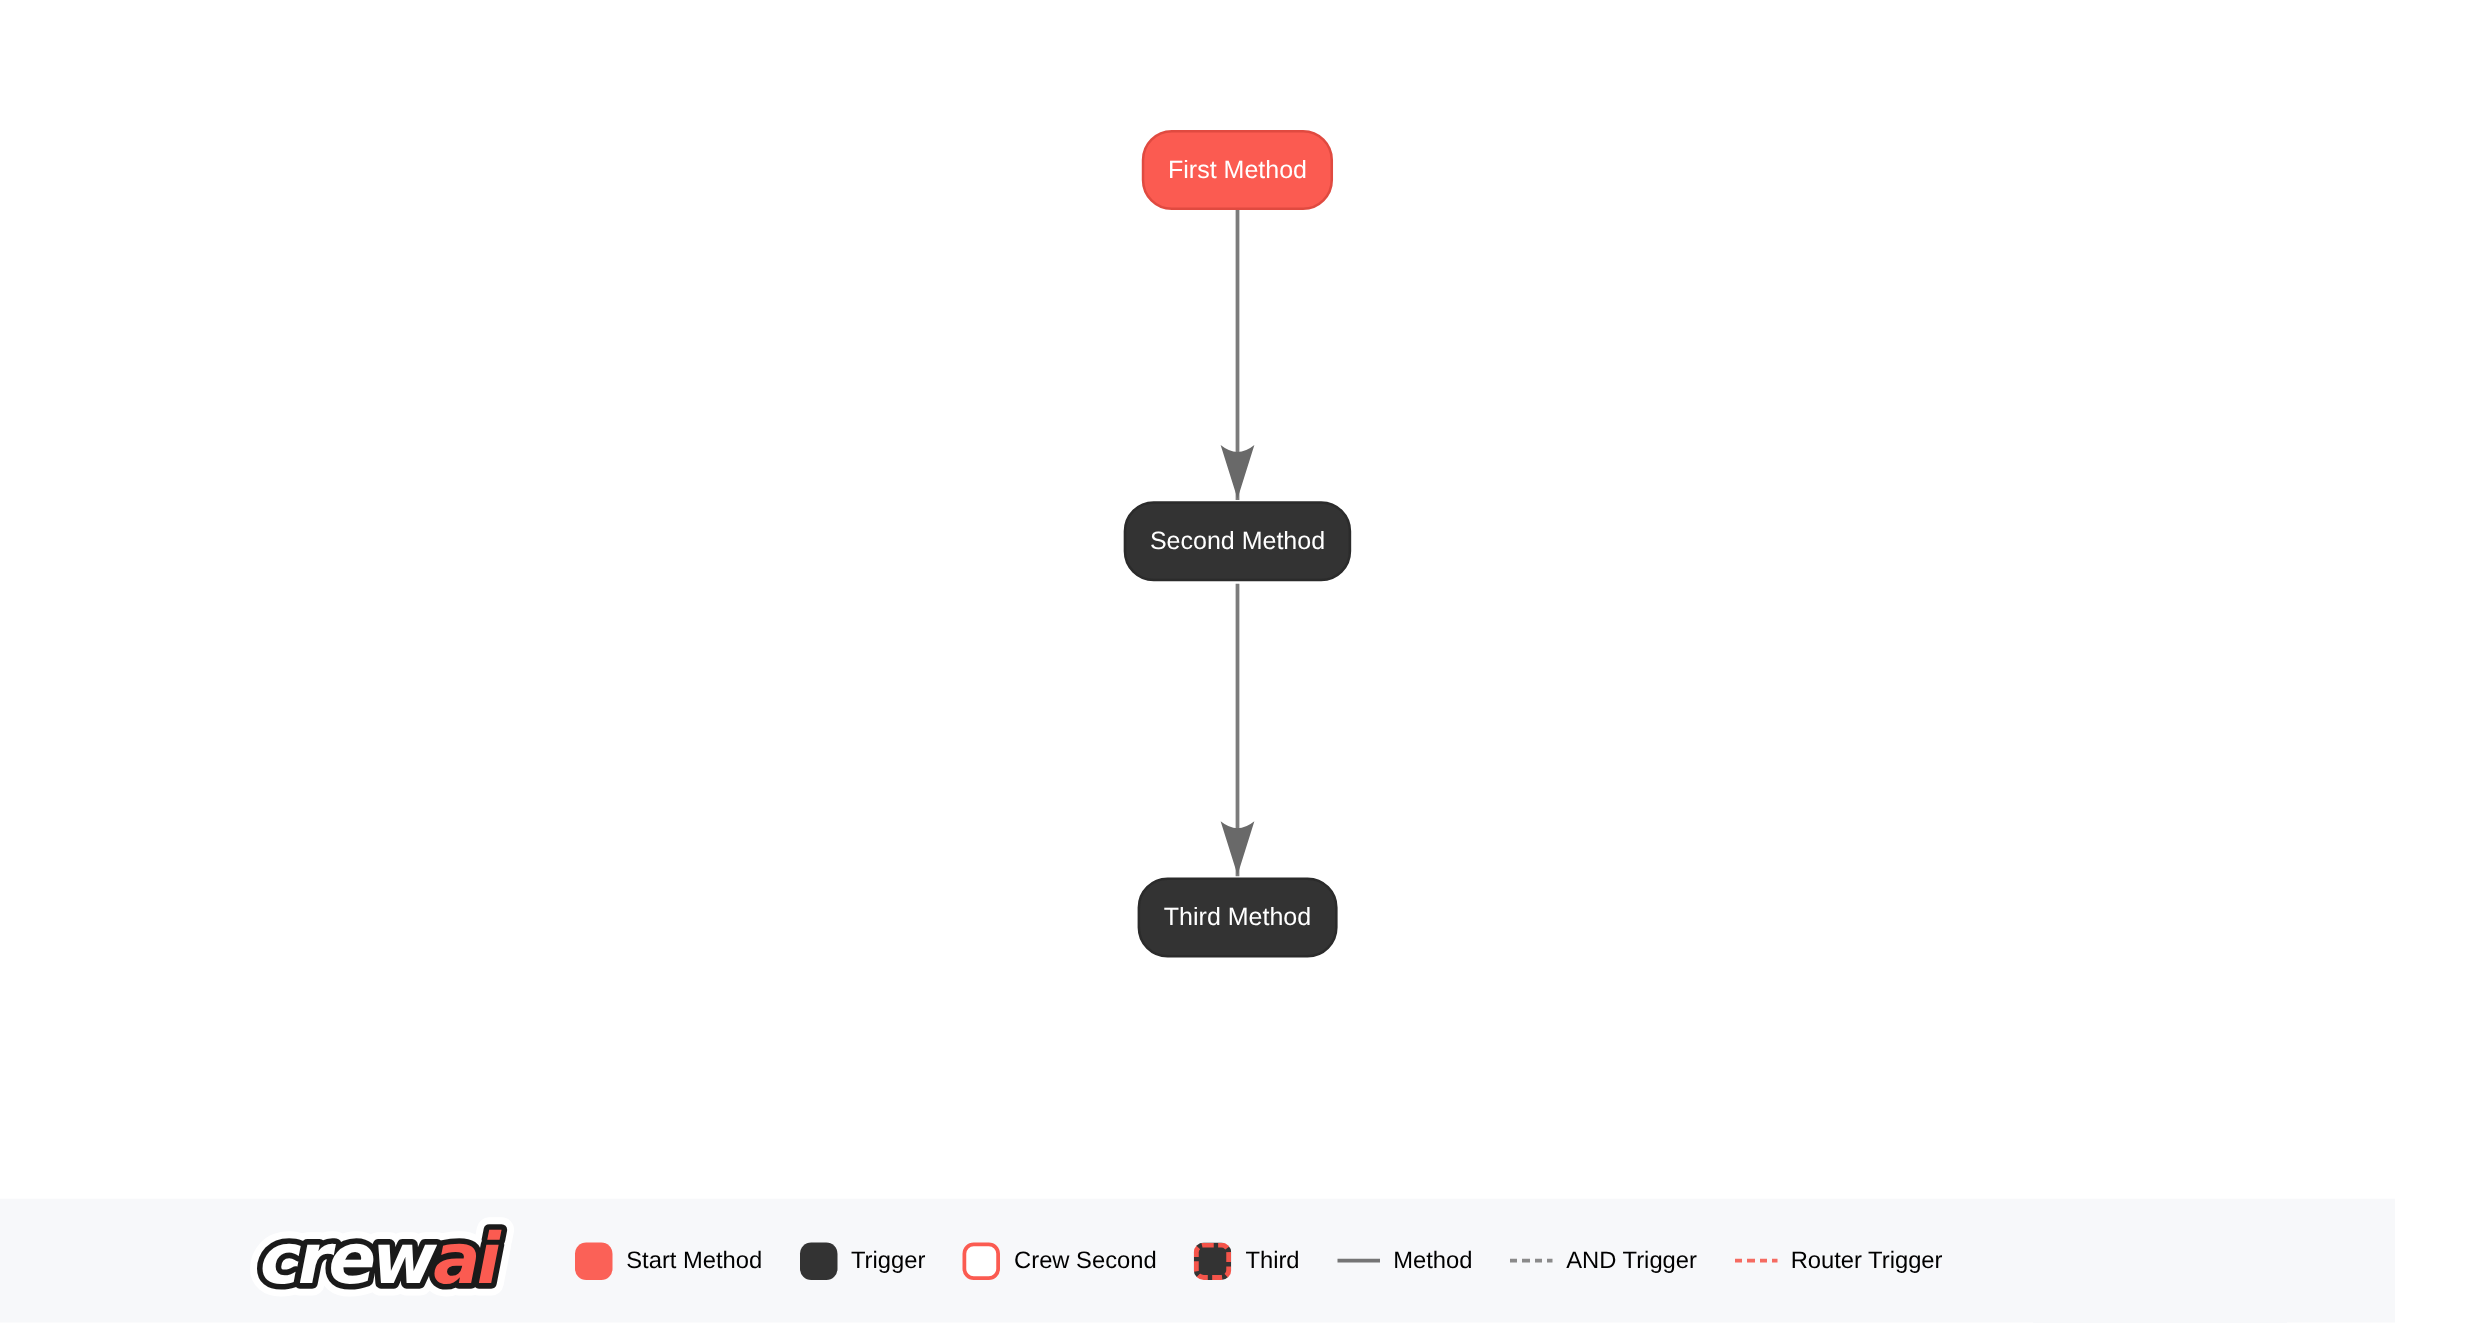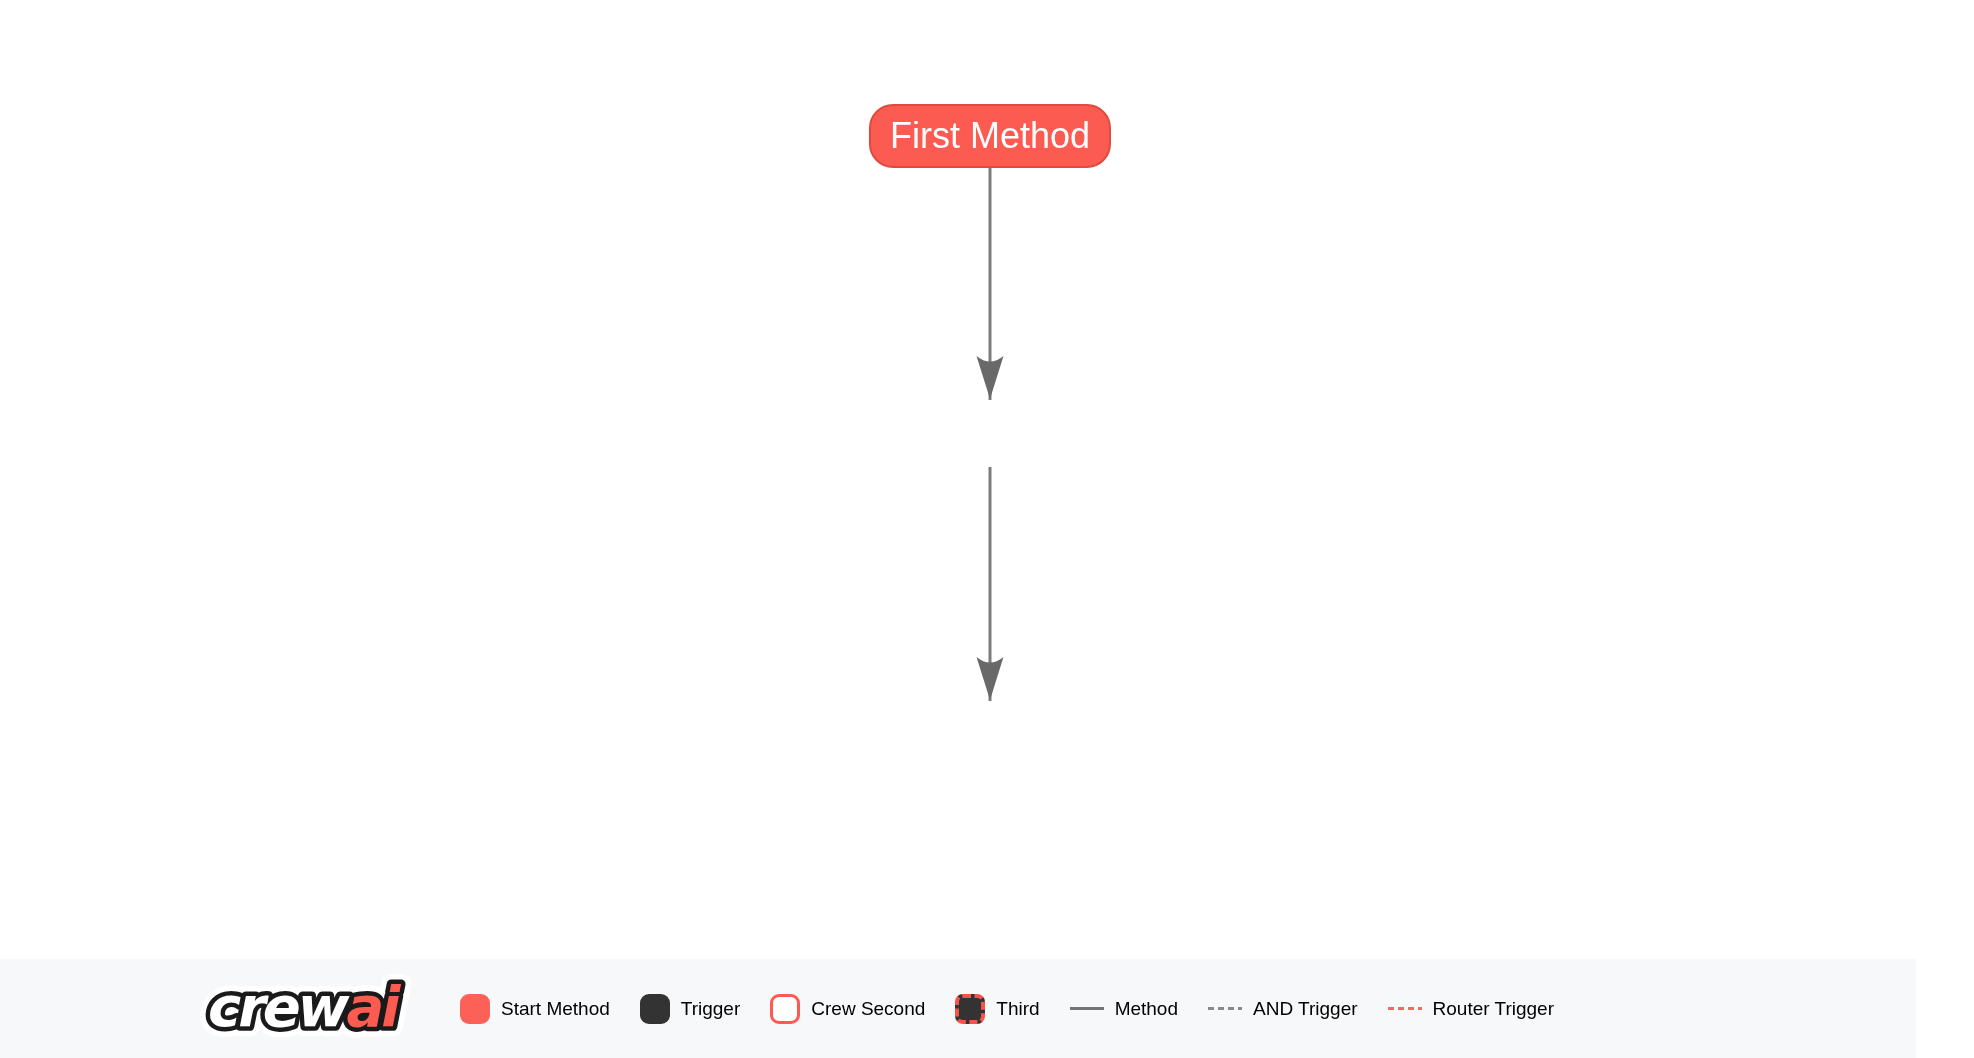--- a/index.html
+++ b/index.html
@@ -20,21 +20,21 @@
     position: absolute;
     left: 0; top: 0;
     pointer-events: none;
   }
   .node {
     position: absolute;
     left: 990px;
     transform: translateX(-50%);
     padding: 16px 19px;
     border-radius: 24px;
-    font-size: 36px;
+    font-size: 20px;
     line-height: 28px;
     color: #ffffff;
     white-space: nowrap;
     cursor: pointer;
     text-align: center;
   }
   .node.start {
     background: #FB5B51;
     border: 2px solid #E04A40;
   }
@@ -100,21 +100,23 @@
       <path d="M 990 399 L 976.5 356 Q 990 367 1003.5 356 Z" fill="#696969"></path>
     </g>
     <g>
       <line x1="990" y1="467" x2="990" y2="701" stroke="#7C7C7C" stroke-width="3"></line>
       <path d="M 990 700 L 976.5 657 Q 990 668 1003.5 657 Z" fill="#696969"></path>
     </g>
   </svg>
 
   <div class="node start" style="top:104px">First Method</div>
 
+  <div class="node dark" style="top:401px">Second Method</div>
 
+  <div class="node dark" style="top:702px">Third Method</div>
 </main>
 
 <footer class="legend">
 
   <svg class="logo-svg" width="232" height="82">
     <text class="logo-text logo-halo" x="10" y="58">crewai</text>
     <text class="logo-text logo-main" x="10" y="58"><tspan fill="#FFFFFF">crew</tspan><tspan fill="#FB5B51">ai</tspan></text>
   </svg>
 
   <div class="legend-item">

